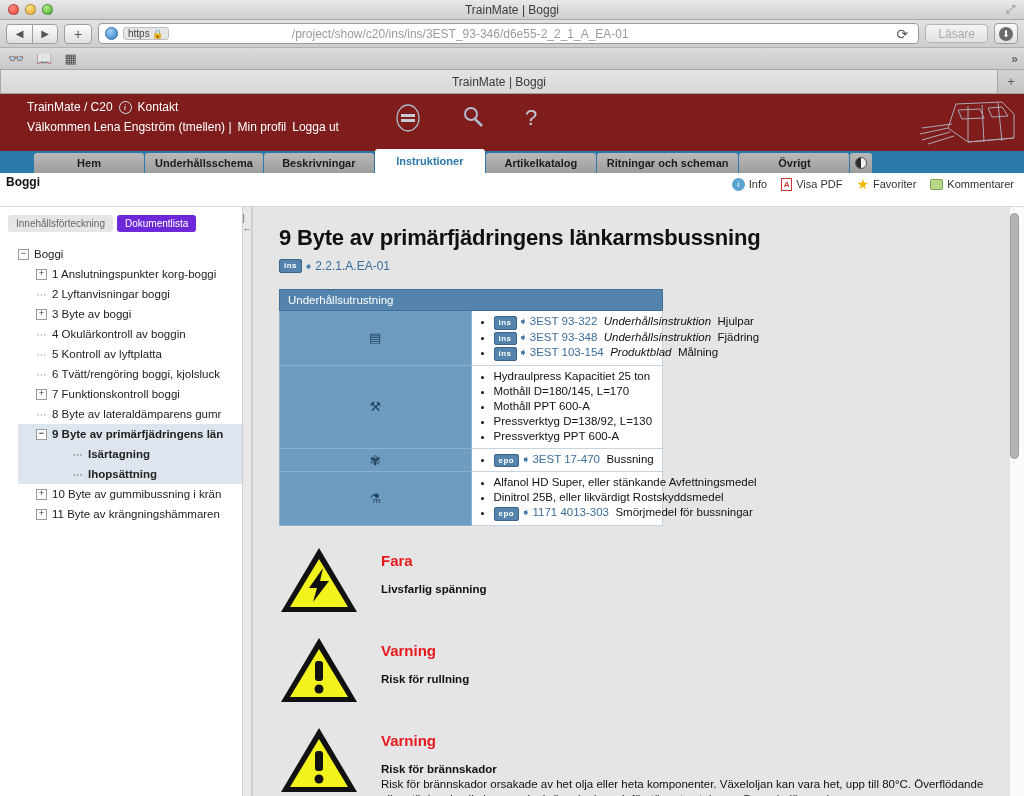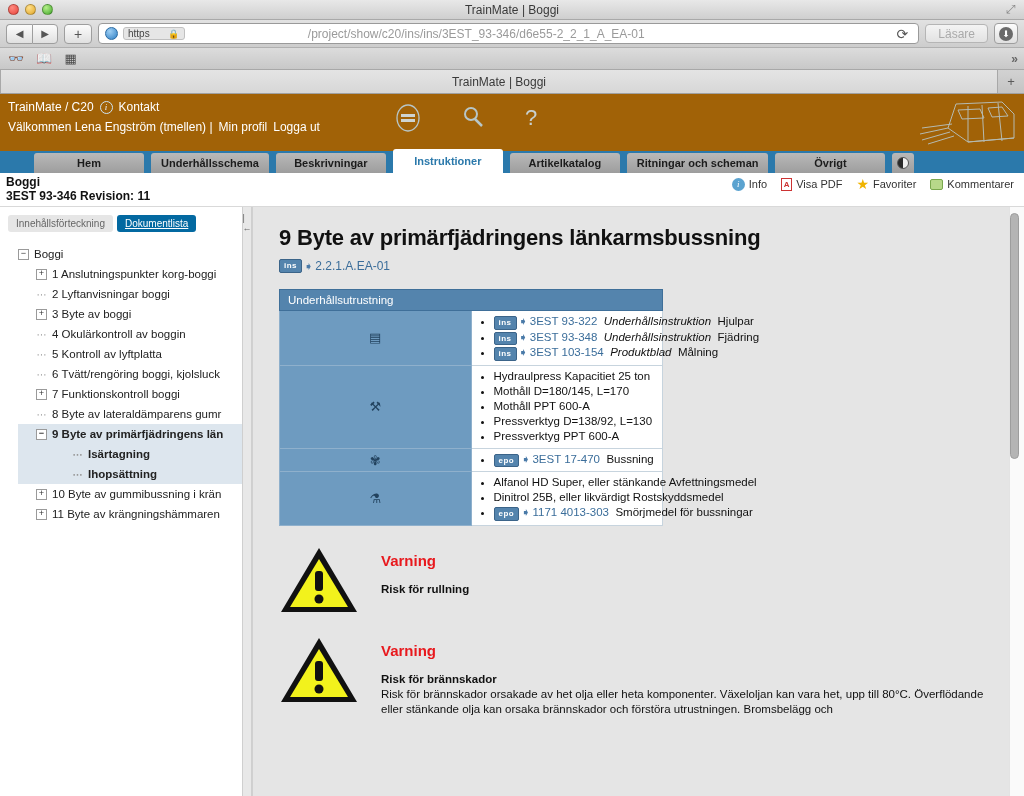--- a/index.html
+++ b/index.html
@@ -61,21 +61,21 @@
     font-size: 12px; overflow: hidden; white-space: nowrap;
   }
   .globe {
     width: 13px; height: 13px; border-radius: 50%;
     background: radial-gradient(circle at 35% 30%, #9fd0f5, #2f7fc4);
     border: 1px solid #2a6ba3; flex: none;
   }
   .httpsbadge {
     background: #e6e6e6; border: 1px solid #c0c0c0; border-radius: 3px;
     font-size: 10px; padding: 0 4px 0 4px; color: #444;
-    display: flex; align-items: center; gap: 19px; flex: none;
+    display: flex; align-items: center; gap: 3px; flex: none;
   }
   .lock { font-size: 9px; }
   .url-host { color: #111; font-weight: bold; margin-top: 46px; }
   .url-path { color: #9a9a9a; }
   .reload { font-size: 14px; color: #555; flex: none; margin-left: auto; padding: 0 4px; }
   .lasare {
     height: 19px; padding: 0 12px; border-radius: 4px;
     background: linear-gradient(#f4f4f4,#e2e2e2); border: 1px solid #b5b5b5;
     color: #aaa; font-size: 12px; display: flex; align-items: center;
   }
@@ -115,23 +115,23 @@
   .tab-plus {
     width: 26px; display: flex; align-items: center; justify-content: center;
     font-size: 13px; color: #5a5a5a;
     background: linear-gradient(#d2d2d2,#c4c4c4);
   }
 
   
   .page { flex: 1; background: #fff; display: flex; flex-direction: column; overflow: hidden; }
 
   .appheader {
-    background: #a16207;
+    background: #7f1d1d;
     height: 57px; position: relative;
-    color: #fff; padding: 6px 0 0 8px;
+    color: #fff; padding: 6px 0 0 27px;
     overflow: hidden;
   }
   .ah-row { display: flex; align-items: center; gap: 6px; font-size: 12px; }
   .ah-row.second { margin-top: 6px; }
   .info-circle {
     width: 13px; height: 13px; border-radius: 50%;
     border: 1px solid #cfe4f2; color: #eaf3fa;
     font-size: 9px; display: inline-flex; align-items: center; justify-content: center;
     font-style: italic; font-family: "Liberation Serif", serif;
   }
@@ -140,21 +140,21 @@
     display: flex; gap: 40px; align-items: center;
   }
   .ah-ico { opacity: .85; }
   .ah-logo {
     position: absolute; right: 6px; top: 4px;
     width: 100px; height: 52px; opacity: .75;
   }
 
   .navtabs {
     height: 22px; background: #2b79ab;
-    display: flex; align-items: flex-end; padding-left: 34px; gap: 7px;
+    display: flex; align-items: flex-end; padding-left: 34px; gap: 1px;
     position: relative;
   }
   .ntab {
     height: 20px; min-width: 110px; padding: 0 10px;
     background: linear-gradient(#b9b9b9,#9d9d9d);
     color: #1c1c1c; font-size: 11px; font-weight: bold;
     display: flex; align-items: center; justify-content: center;
     border-radius: 3px 3px 0 0;
   }
   .ntab.active {
@@ -208,21 +208,21 @@
   
   .sidebar {
     width: 252px; background: #fff; position: relative;
     display: flex; flex-direction: column; overflow: hidden;
   }
   .side-tabs { display: flex; gap: 4px; padding: 8px 0 6px 8px; }
   .stab {
     font-size: 10px; padding: 3px 8px; border-radius: 3px;
     background: #e6e6e6; color: #666;
   }
-  .stab.sel { background: #0369a1; color: #fff; text-decoration: underline; }
+  .stab.sel { background: #6d28d9; color: #fff; }
   .tree { font-size: 11.5px; color: #222; padding-left: 18px; padding-top: 6px; }
   .tnode { display: flex; align-items: center; height: 20px; white-space: nowrap; }
   .tnode.lvl1 { padding-left: 18px; }
   .tnode.lvl2 { padding-left: 54px; }
   .tnode.sel  { background: #dde6ee; }
   .tnode.bold { font-weight: bold; }
   .toggle {
     width: 11px; height: 11px; border: 1px solid #9a9a9a; background: #fff;
     font-size: 9px; line-height: 9px; text-align: center; color: #333;
     margin-right: 5px; flex: none; font-family: "Liberation Mono", monospace;
@@ -388,21 +388,20 @@
       <div class="ntab">Artikelkatalog</div>
       <div class="ntab">Ritningar och scheman</div>
       <div class="ntab">Övrigt</div>
       <div class="ntab-more">
         <span class="half-circle"></span>
       </div>
     </div>
 
     <div class="docbar">
       <div class="doc-title">Boggi</div>
-      <div class="doc-sub">3EST 93-346 Revision: 11</div>
       <div class="doc-tools">
         <div class="dt">
           <span class="ico-info">i</span>
           <span class="lbl">Info</span>
         </div>
         <div class="dt">
           <span class="ico-pdf">A</span>
           <span class="lbl">Visa PDF</span>
         </div>
         <div class="dt">
@@ -556,20 +555,31 @@
                   <li>
                     <span class="chip">epo</span><span class="arrow">➧</span><span class="lnk">1171 4013-303</span>&nbsp;
                     <span>Smörjmedel för bussningar</span>
                   </li>
                 </ul>
               </td>
             </tr>
           </tbody>
         </table>
 
+        <div class="warnblock">
+          <svg class="wsign" viewBox="0 0 80 72">
+            <polygon points="40,4 78,68 2,68" fill="#111"></polygon>
+            <polygon points="40,15 69,63 11,63" fill="#f2f21c"></polygon>
+            <path d="M44 24 L30 44 L38 44 L34 58 L50 37 L41 37 Z" fill="#111"></path>
+          </svg>
+          <div class="wtext">
+            <div class="wtitle">Fara</div>
+            <div class="wsub">Livsfarlig spänning</div>
+          </div>
+        </div>
 
         <div class="warnblock">
           <svg class="wsign" viewBox="0 0 80 72">
             <polygon points="40,4 78,68 2,68" fill="#111"></polygon>
             <polygon points="40,15 69,63 11,63" fill="#f2f21c"></polygon>
             <rect x="36" y="27" width="8" height="20" rx="3" fill="#111"></rect>
             <circle cx="40" cy="55" r="4.5" fill="#111"></circle>
           </svg>
           <div class="wtext">
             <div class="wtitle">Varning</div>

